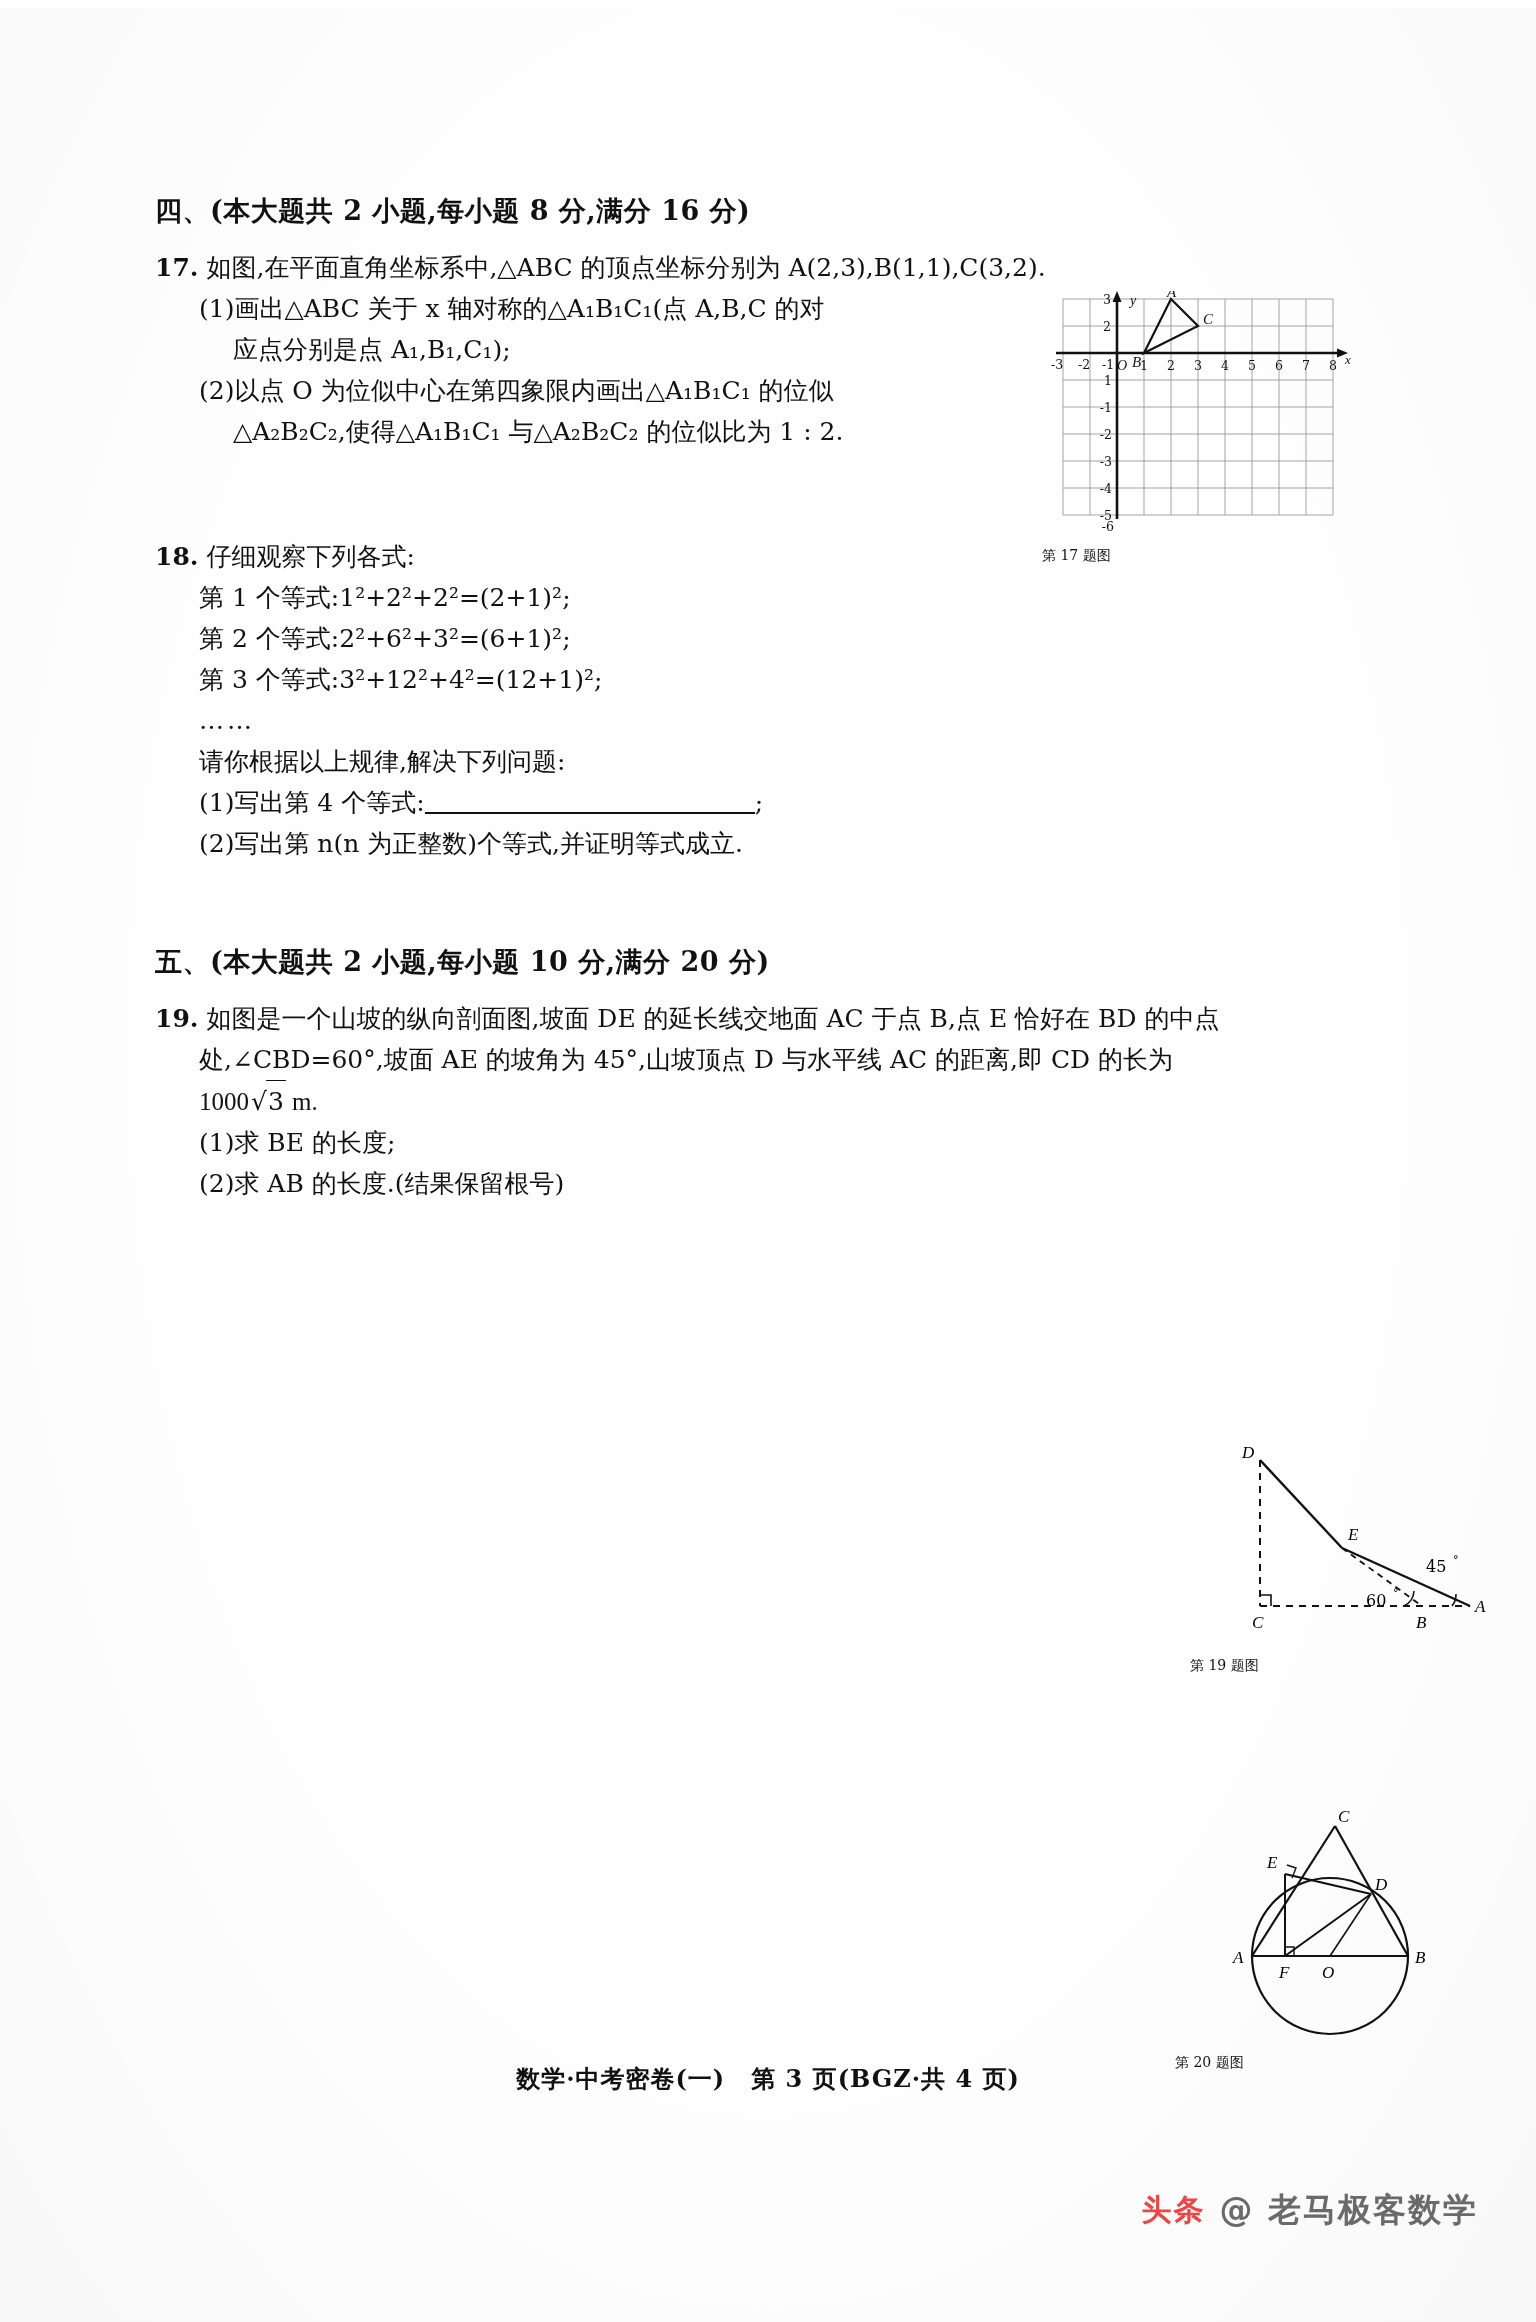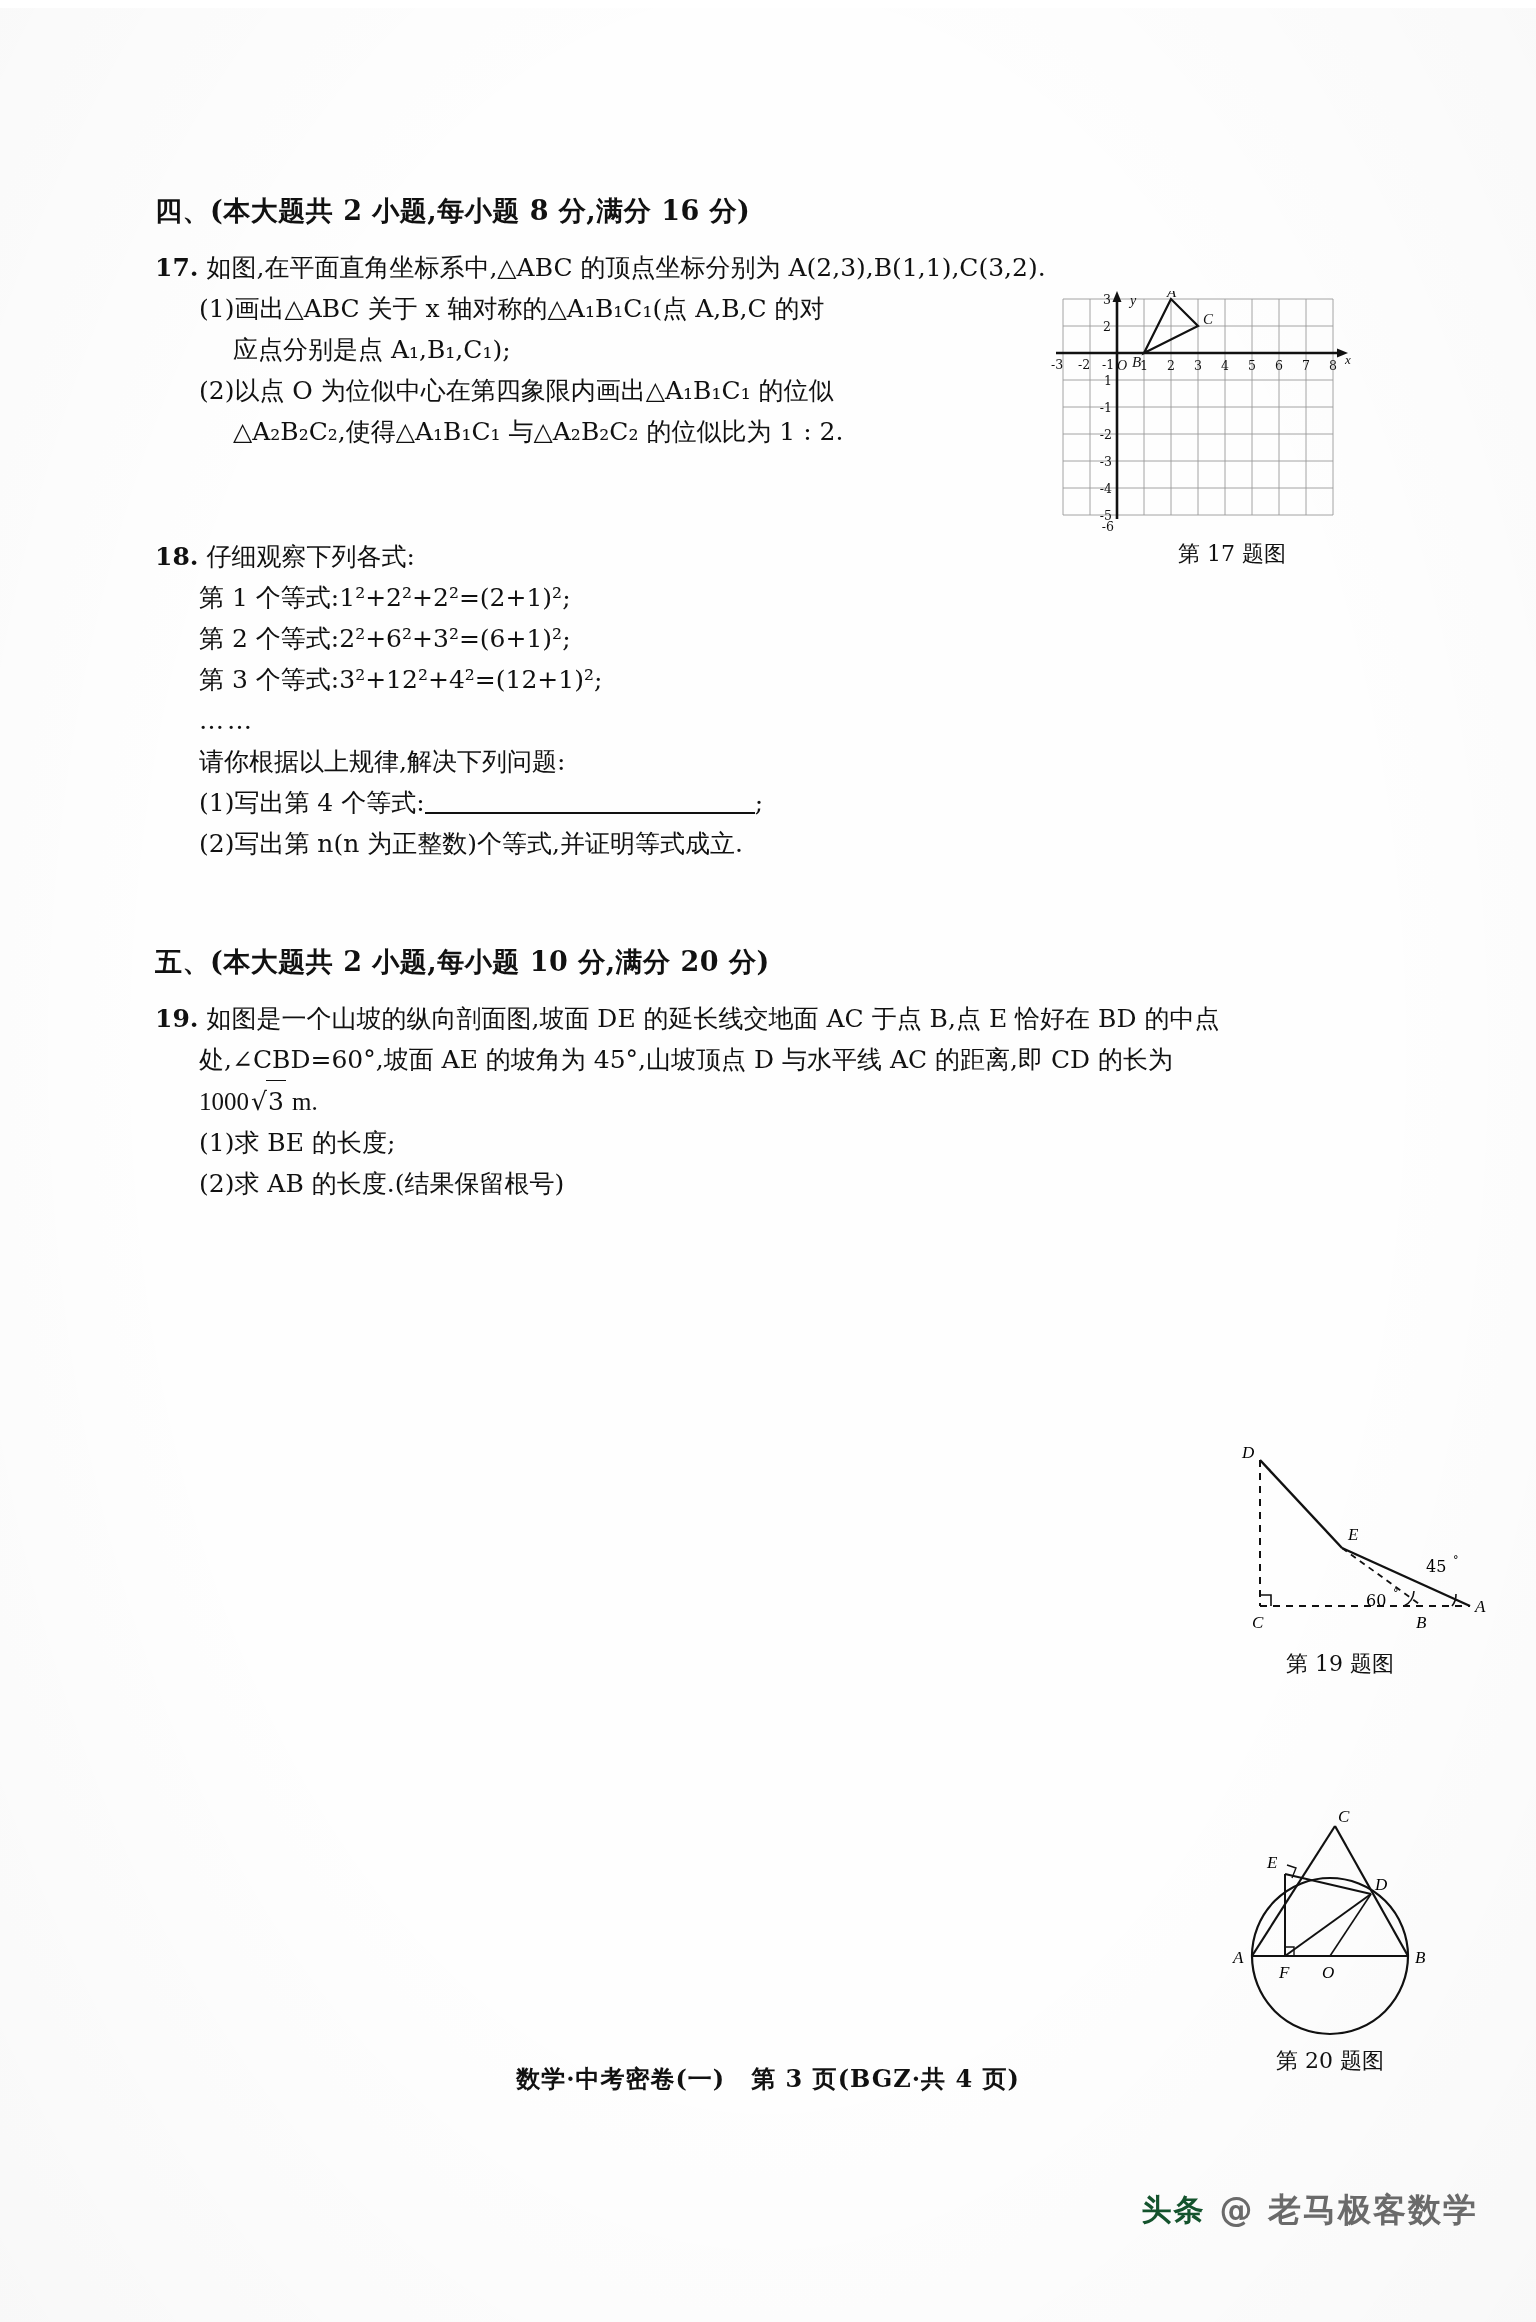--- a/index.html
+++ b/index.html
@@ -62,24 +62,24 @@
     height: 22px;
     vertical-align: -3px;
   }
   .dots { letter-spacing: 3px; font-size: 25px; }
 
   
   .fig {
     position: absolute;
   }
   .fig-cap {
-    text-align: center;
-    font-size: 22px;
+    text-align: left;
+    font-size: 14px;
     font-family: "DejaVu Serif", serif;
-    margin-top: 4px;
+    margin-top: 12px;
   }
   
   #fig17 { left: 1042px; top: 283px; width: 380px; }
   
   #fig19 { left: 1190px; top: 1428px; width: 300px; }
   
   #fig20 { left: 1175px; top: 1800px; width: 310px; }
 
   .footer {
     position: absolute;
@@ -100,21 +100,21 @@
     display: flex;
     align-items: center;
     gap: 14px;
     color: #6f6f6f;
     font-family: "DejaVu Sans", sans-serif;
   }
   .wm-logo {
     font-size: 30px;
     font-weight: 700;
     letter-spacing: 2px;
-    color: #14532d;
+    color: #ef4444;
   }
   .wm-text {
     font-size: 33px;
     font-weight: 700;
     letter-spacing: 2px;
     color: #6a6a6a;
   }
   .sqrt-wrap { display:inline-block; position: relative; padding-left: 2px;}
   .sqrt-bar { border-top: 1.6px solid #111; display:inline-block; padding: 0 2px; margin-left:-1px;}
 </style>

